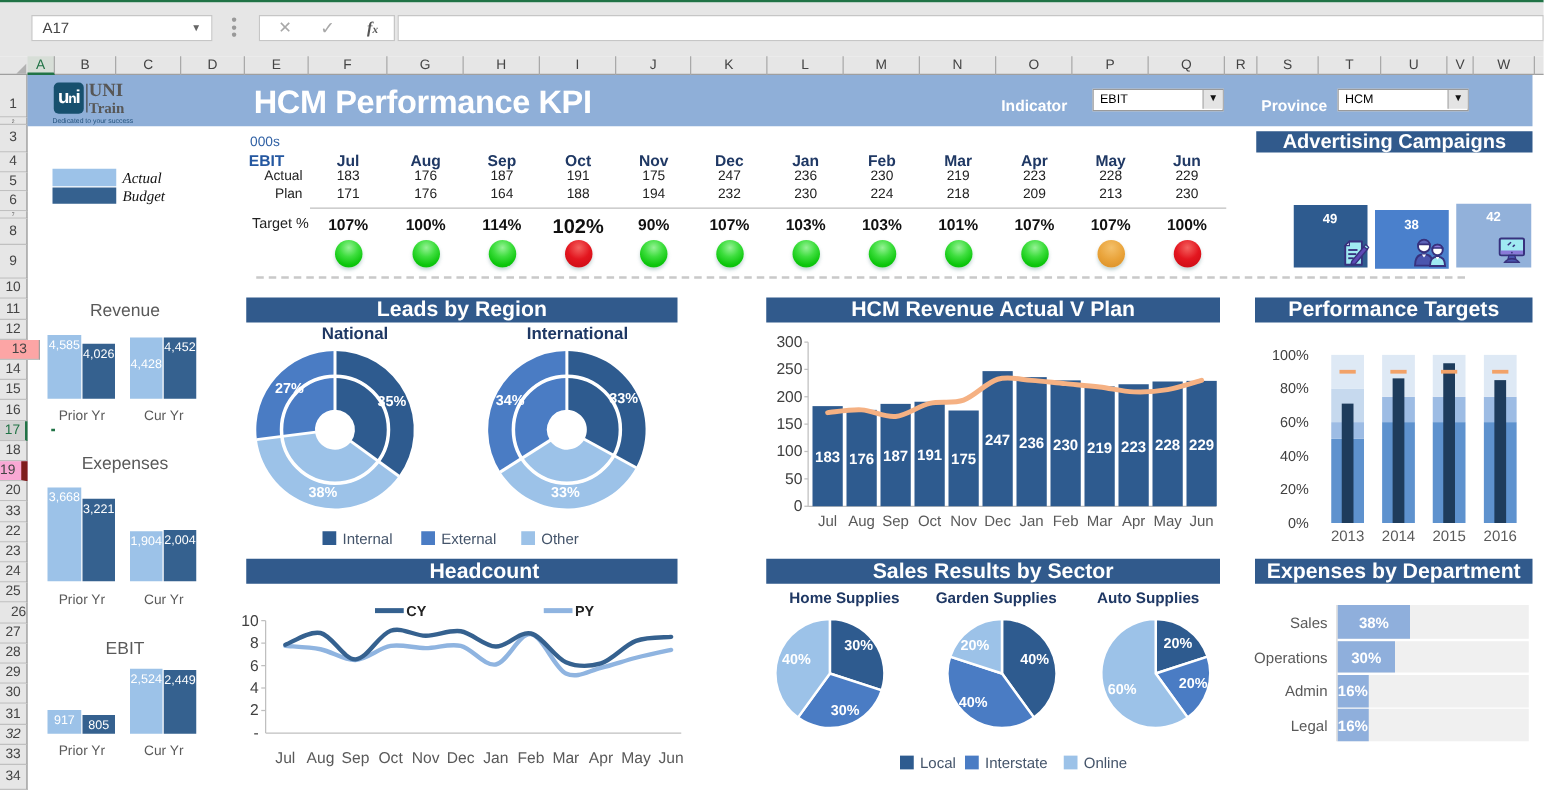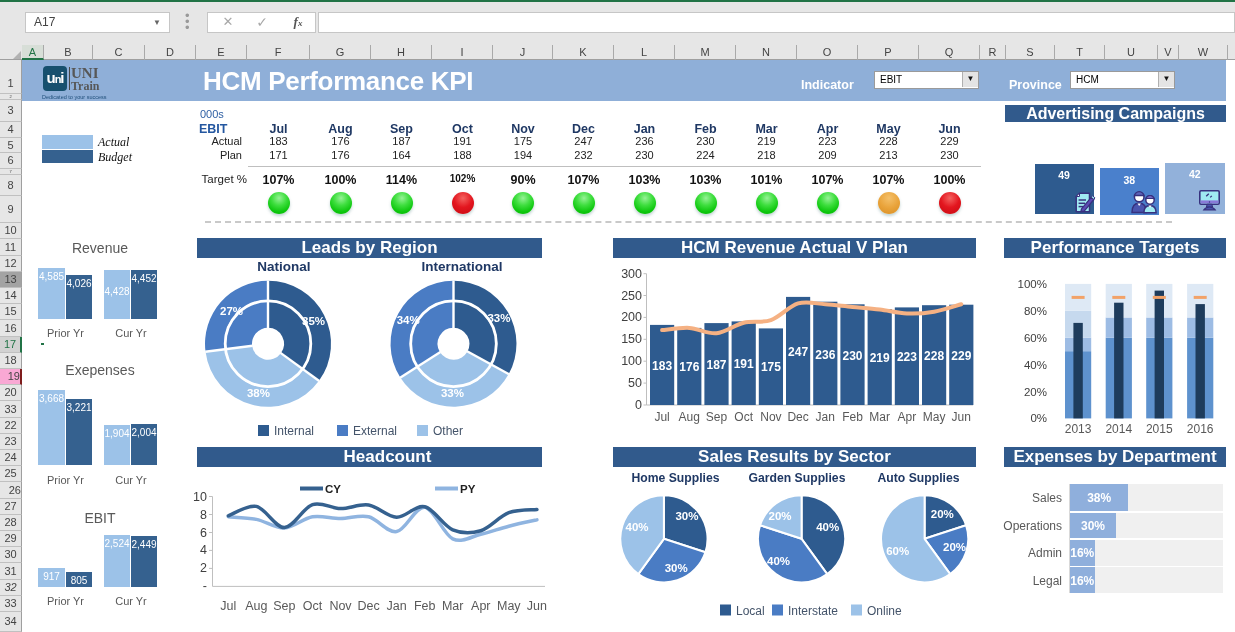--- a/index.html
+++ b/index.html
@@ -50,27 +50,27 @@
 <div class="abs" style="left:0;top:100px;width:22px;height:22px;background:#e6e6e6;border-right:1px solid #9f9f9f;border-bottom:1px solid #c0c0c0;color:#444;font-size:11px;line-height:21px;text-align:center;overflow:hidden;">3</div>
 <div class="abs" style="left:0;top:122px;width:22px;height:16px;background:#e6e6e6;border-right:1px solid #9f9f9f;border-bottom:1px solid #c0c0c0;color:#444;font-size:11px;line-height:15px;text-align:center;overflow:hidden;">4</div>
 <div class="abs" style="left:0;top:138px;width:22px;height:15px;background:#e6e6e6;border-right:1px solid #9f9f9f;border-bottom:1px solid #c0c0c0;color:#444;font-size:11px;line-height:14px;text-align:center;overflow:hidden;">5</div>
 <div class="abs" style="left:0;top:153px;width:22px;height:16px;background:#e6e6e6;border-right:1px solid #9f9f9f;border-bottom:1px solid #c0c0c0;color:#444;font-size:11px;line-height:15px;text-align:center;overflow:hidden;">6</div>
 <div class="abs" style="left:0;top:169px;width:22px;height:6px;background:#e6e6e6;border-right:1px solid #9f9f9f;border-bottom:1px solid #c0c0c0;color:#444;font-size:4px;line-height:5px;text-align:center;overflow:hidden;">7</div>
 <div class="abs" style="left:0;top:175px;width:22px;height:21px;background:#e6e6e6;border-right:1px solid #9f9f9f;border-bottom:1px solid #c0c0c0;color:#444;font-size:11px;line-height:20px;text-align:center;overflow:hidden;">8</div>
 <div class="abs" style="left:0;top:196px;width:22px;height:27px;background:#e6e6e6;border-right:1px solid #9f9f9f;border-bottom:1px solid #c0c0c0;color:#444;font-size:11px;line-height:26px;text-align:center;overflow:hidden;">9</div>
 <div class="abs" style="left:0;top:223px;width:22px;height:16px;background:#e6e6e6;border-right:1px solid #9f9f9f;border-bottom:1px solid #c0c0c0;color:#444;font-size:11px;line-height:15px;text-align:center;overflow:hidden;">10</div>
 <div class="abs" style="left:0;top:239px;width:22px;height:17px;background:#e6e6e6;border-right:1px solid #9f9f9f;border-bottom:1px solid #c0c0c0;color:#444;font-size:11px;line-height:16px;text-align:center;overflow:hidden;">11</div>
 <div class="abs" style="left:0;top:256px;width:22px;height:16px;background:#e6e6e6;border-right:1px solid #9f9f9f;border-bottom:1px solid #c0c0c0;color:#444;font-size:11px;line-height:15px;text-align:center;overflow:hidden;">12</div>
-<div class="abs" style="left:0;top:272px;width:22px;height:16px;background:#a3a3a3;border-right:1px solid #9f9f9f;border-bottom:1px solid #c0c0c0;color:#444;font-size:11px;line-height:15px;text-align:center;overflow:hidden;">13</div>
+<div class="abs" style="left:0;top:272px;width:32px;height:16px;background:#fca5a5;border-right:1px solid #9f9f9f;border-bottom:1px solid #c0c0c0;color:#444;font-size:11px;line-height:15px;text-align:center;overflow:hidden;">13</div>
 <div class="abs" style="left:0;top:288px;width:22px;height:16px;background:#e6e6e6;border-right:1px solid #9f9f9f;border-bottom:1px solid #c0c0c0;color:#444;font-size:11px;line-height:15px;text-align:center;overflow:hidden;">14</div>
 <div class="abs" style="left:0;top:304px;width:22px;height:16px;background:#e6e6e6;border-right:1px solid #9f9f9f;border-bottom:1px solid #c0c0c0;color:#444;font-size:11px;line-height:15px;text-align:center;overflow:hidden;">15</div>
 <div class="abs" style="left:0;top:320px;width:22px;height:17px;background:#e6e6e6;border-right:1px solid #9f9f9f;border-bottom:1px solid #c0c0c0;color:#444;font-size:11px;line-height:16px;text-align:center;overflow:hidden;">16</div>
 <div class="abs" style="left:0;top:337px;width:22px;height:16px;background:#d2d2d2;border-right:2px solid #217346;border-bottom:1px solid #c0c0c0;color:#217346;font-size:11px;line-height:15px;text-align:center;overflow:hidden;">17</div>
 <div class="abs" style="left:0;top:353px;width:22px;height:16px;background:#e6e6e6;border-right:1px solid #9f9f9f;border-bottom:1px solid #c0c0c0;color:#444;font-size:11px;line-height:15px;text-align:center;overflow:hidden;">18</div>
-<div class="abs" style="left:0;top:369px;width:22px;height:16px;background:#f9a8d4;border-right:2px solid #7f1d1d;border-bottom:1px solid #c0c0c0;color:#444;font-size:11px;line-height:15px;text-align:right;overflow:hidden;">19</div>
+<div class="abs" style="left:0;top:369px;width:22px;height:16px;background:#f9a8d4;border-right:5px solid #7f1d1d;border-bottom:1px solid #c0c0c0;color:#444;font-size:11px;line-height:15px;text-align:left;overflow:hidden;">19</div>
 <div class="abs" style="left:0;top:385px;width:22px;height:16px;background:#e6e6e6;border-right:1px solid #9f9f9f;border-bottom:1px solid #c0c0c0;color:#444;font-size:11px;line-height:15px;text-align:center;overflow:hidden;">20</div>
 <div class="abs" style="left:0;top:401px;width:22px;height:17px;background:#e6e6e6;border-right:1px solid #9f9f9f;border-bottom:1px solid #c0c0c0;color:#444;font-size:11px;line-height:16px;text-align:center;overflow:hidden;">33</div>
 <div class="abs" style="left:0;top:418px;width:22px;height:16px;background:#e6e6e6;border-right:1px solid #9f9f9f;border-bottom:1px solid #c0c0c0;color:#444;font-size:11px;line-height:15px;text-align:center;overflow:hidden;">22</div>
 <div class="abs" style="left:0;top:434px;width:22px;height:16px;background:#e6e6e6;border-right:1px solid #9f9f9f;border-bottom:1px solid #c0c0c0;color:#444;font-size:11px;line-height:15px;text-align:center;overflow:hidden;">23</div>
 <div class="abs" style="left:0;top:450px;width:22px;height:16px;background:#e6e6e6;border-right:1px solid #9f9f9f;border-bottom:1px solid #c0c0c0;color:#444;font-size:11px;line-height:15px;text-align:center;overflow:hidden;">24</div>
 <div class="abs" style="left:0;top:466px;width:22px;height:16px;background:#e6e6e6;border-right:1px solid #9f9f9f;border-bottom:1px solid #c0c0c0;color:#444;font-size:11px;line-height:15px;text-align:center;overflow:hidden;">25</div>
 <div class="abs" style="left:0;top:482px;width:22px;height:17px;background:#e6e6e6;border-right:1px solid #9f9f9f;border-bottom:1px solid #c0c0c0;color:#444;font-size:11px;line-height:16px;text-align:right;overflow:hidden;">26</div>
 <div class="abs" style="left:0;top:499px;width:22px;height:16px;background:#e6e6e6;border-right:1px solid #9f9f9f;border-bottom:1px solid #c0c0c0;color:#444;font-size:11px;line-height:15px;text-align:center;overflow:hidden;">27</div>
 <div class="abs" style="left:0;top:515px;width:22px;height:16px;background:#e6e6e6;border-right:1px solid #9f9f9f;border-bottom:1px solid #c0c0c0;color:#444;font-size:11px;line-height:15px;text-align:center;overflow:hidden;">28</div>
 <div class="abs" style="left:0;top:531px;width:22px;height:16px;background:#e6e6e6;border-right:1px solid #9f9f9f;border-bottom:1px solid #c0c0c0;color:#444;font-size:11px;line-height:15px;text-align:center;overflow:hidden;">29</div>
@@ -128,21 +128,21 @@
 <div class="abs" style="left:680.5px;top:148.5px;width:50px;height:12px;color:#222;font-size:11px;text-align:center;">224</div>
 <div class="abs" style="left:741.5px;top:148.5px;width:50px;height:12px;color:#222;font-size:11px;text-align:center;">218</div>
 <div class="abs" style="left:802.5px;top:148.5px;width:50px;height:12px;color:#222;font-size:11px;text-align:center;">209</div>
 <div class="abs" style="left:863.5px;top:148.5px;width:50px;height:12px;color:#222;font-size:11px;text-align:center;">213</div>
 <div class="abs" style="left:924.5px;top:148.5px;width:50px;height:12px;color:#222;font-size:11px;text-align:center;">230</div>
 <div class="abs" style="left:248px;top:166px;width:733px;height:1px;background:#bfbfbf;"></div>
 <div class="abs" style="left:160px;top:173px;width:87px;height:13px;color:#222;font-size:11.5px;text-align:right;">Target %</div>
 <div class="abs" style="left:253.5px;top:172.5px;width:50px;height:14px;color:#111;font-weight:bold;font-size:12.5px;text-align:center;">107%</div>
 <div class="abs" style="left:315.5px;top:172.5px;width:50px;height:14px;color:#111;font-weight:bold;font-size:12.5px;text-align:center;">100%</div>
 <div class="abs" style="left:376.5px;top:172.5px;width:50px;height:14px;color:#111;font-weight:bold;font-size:12.5px;text-align:center;">114%</div>
-<div class="abs" style="left:437.5px;top:172.5px;width:50px;height:14px;color:#111;font-weight:bold;font-size:10px;text-align:center;">102%</div>
+<div class="abs" style="left:437.5px;top:172.5px;width:50px;height:14px;color:#111;font-weight:bold;font-size:16px;text-align:center;">102%</div>
 <div class="abs" style="left:498px;top:172.5px;width:50px;height:14px;color:#111;font-weight:bold;font-size:12.5px;text-align:center;">90%</div>
 <div class="abs" style="left:558.5px;top:172.5px;width:50px;height:14px;color:#111;font-weight:bold;font-size:12.5px;text-align:center;">107%</div>
 <div class="abs" style="left:619.5px;top:172.5px;width:50px;height:14px;color:#111;font-weight:bold;font-size:12.5px;text-align:center;">103%</div>
 <div class="abs" style="left:680.5px;top:172.5px;width:50px;height:14px;color:#111;font-weight:bold;font-size:12.5px;text-align:center;">103%</div>
 <div class="abs" style="left:741.5px;top:172.5px;width:50px;height:14px;color:#111;font-weight:bold;font-size:12.5px;text-align:center;">101%</div>
 <div class="abs" style="left:802.5px;top:172.5px;width:50px;height:14px;color:#111;font-weight:bold;font-size:12.5px;text-align:center;">107%</div>
 <div class="abs" style="left:863.5px;top:172.5px;width:50px;height:14px;color:#111;font-weight:bold;font-size:12.5px;text-align:center;">107%</div>
 <div class="abs" style="left:924.5px;top:172.5px;width:50px;height:14px;color:#111;font-weight:bold;font-size:12.5px;text-align:center;">100%</div>
 <div class="abs" style="left:267.5px;top:192px;width:22px;height:22px;border-radius:50%;background:radial-gradient(circle at 50% 28%, #96f296 0%, #3ede3e 38%, #0cc60c 72%, #0ab20a 100%);box-shadow:0 2px 3px rgba(120,160,160,.45);"></div>
 <div class="abs" style="left:329.5px;top:192px;width:22px;height:22px;border-radius:50%;background:radial-gradient(circle at 50% 28%, #96f296 0%, #3ede3e 38%, #0cc60c 72%, #0ab20a 100%);box-shadow:0 2px 3px rgba(120,160,160,.45);"></div>

